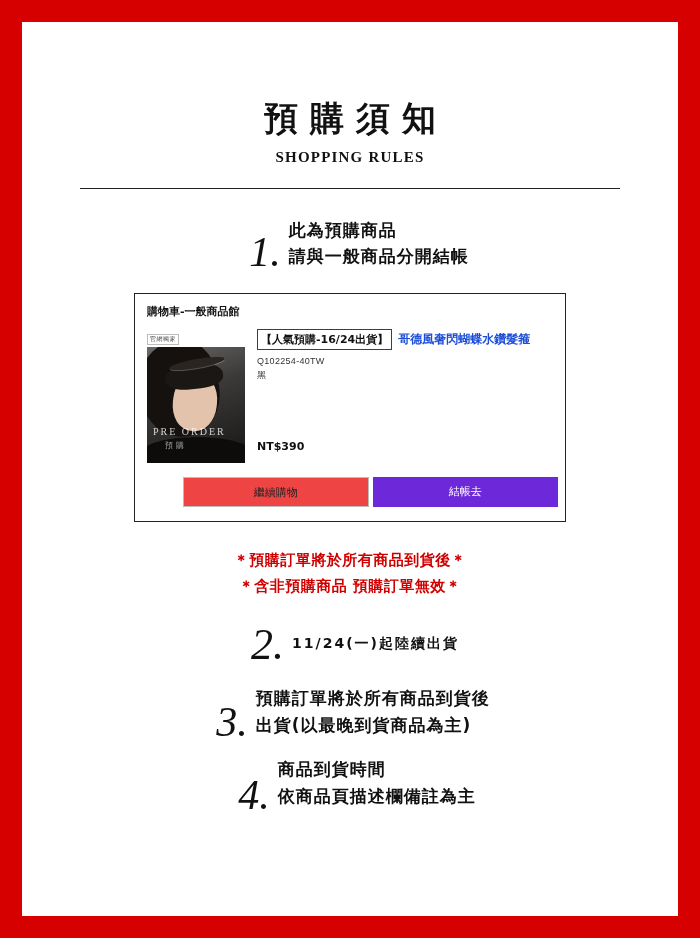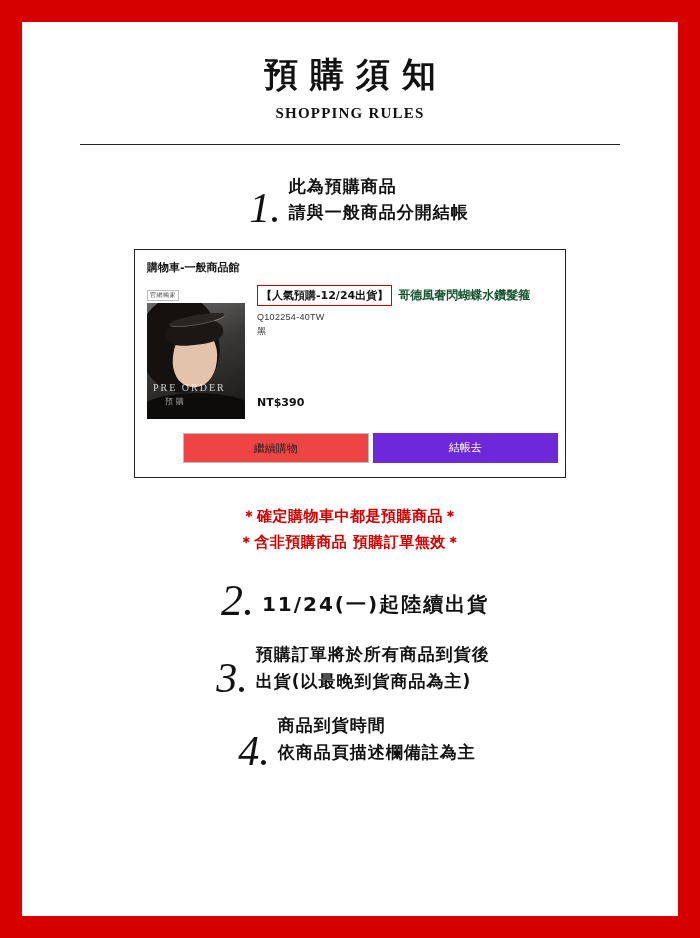--- a/index.html
+++ b/index.html
@@ -19,21 +19,21 @@
     top: 22px;
     width: 656px;
     height: 894px;
     background: #ffffff;
     box-sizing: border-box;
   }
 
   
   .header {
     text-align: center;
-    padding-top: 32px;
+    padding-top: 76px;
   }
   .title-cn {
     font-family: "DejaVu Serif", serif;
     font-size: 34px;
     font-weight: bold;
     letter-spacing: 12px;
     color: #111;
     text-indent: 12px;
     line-height: 1.2;
   }
@@ -201,21 +201,21 @@
     font-family: "DejaVu Sans", sans-serif;
     font-size: 11px;
     font-weight: bold;
     padding: 2px 3px;
     white-space: nowrap;
   }
   .prod-name {
     font-family: "DejaVu Sans", sans-serif;
     font-size: 12px;
     font-weight: bold;
-    color: #14532d;
+    color: #1d4ed8;
     margin-left: 6px;
     white-space: nowrap;
   }
   .sku {
     font-size: 9px;
     color: #333;
     margin-top: 6px;
     letter-spacing: 0.3px;
   }
   .variant {
@@ -264,21 +264,21 @@
     color: #d00000;
     font-family: "DejaVu Sans", sans-serif;
     font-size: 15px;
     font-weight: bold;
     line-height: 1.7;
     letter-spacing: 0.5px;
   }
 
   #item2 { margin-top: 22px; padding-left: 10px; }
   #item2 .num { position: relative; top: 2px; font-size: 44px; }
-  #item2 .lines { font-size: 20px; letter-spacing: 2px; position: relative; top: 12px; }
+  #item2 .lines { font-size: 14px; letter-spacing: 2px; position: relative; top: 12px; }
 
   #item3 { margin-top: 20px; padding-left: 6px; }
   #item3 .num { position: relative; top: 16px; }
 
   #item4 { margin-top: 18px; padding-left: 14px; }
   #item4 .num { position: relative; top: 18px; }
 </style>
 </head>
 <body>
 
@@ -308,36 +308,36 @@
           <div class="face"></div>
           <div class="fringe"></div>
           <div class="band"></div>
           <div class="shoulder"></div>
           <div class="thumb-caption">PRE ORDER</div>
           <div class="thumb-caption2">預購</div>
         </div>
       </div>
       <div class="cart-info">
         <div class="prod-line">
-          <span class="badge">【人氣預購-12/24出貨】</span>
+          <span class="badge">【人氣預購-16/24出貨】</span>
           <span class="prod-name">哥德風奢閃蝴蝶水鑽髮箍</span>
         </div>
         <div class="sku">Q102254-40TW</div>
         <div class="variant">黑</div>
         <div class="price">NT$390</div>
       </div>
     </div>
     <div class="cart-buttons">
       <div class="btn btn-continue">繼續購物</div>
       <div class="btn btn-checkout">結帳去</div>
     </div>
   </div>
 
   <div class="notes">
-    <div>＊確定購物車中都是預購商品＊</div>
+    <div>＊預購訂單將於所有商品到貨後＊</div>
     <div>＊含非預購商品 預購訂單無效＊</div>
   </div>
 
   <div class="item" id="item2">
     <div class="num">2.</div>
     <div class="lines">
       <div>11/24(一)起陸續出貨</div>
     </div>
   </div>
 

